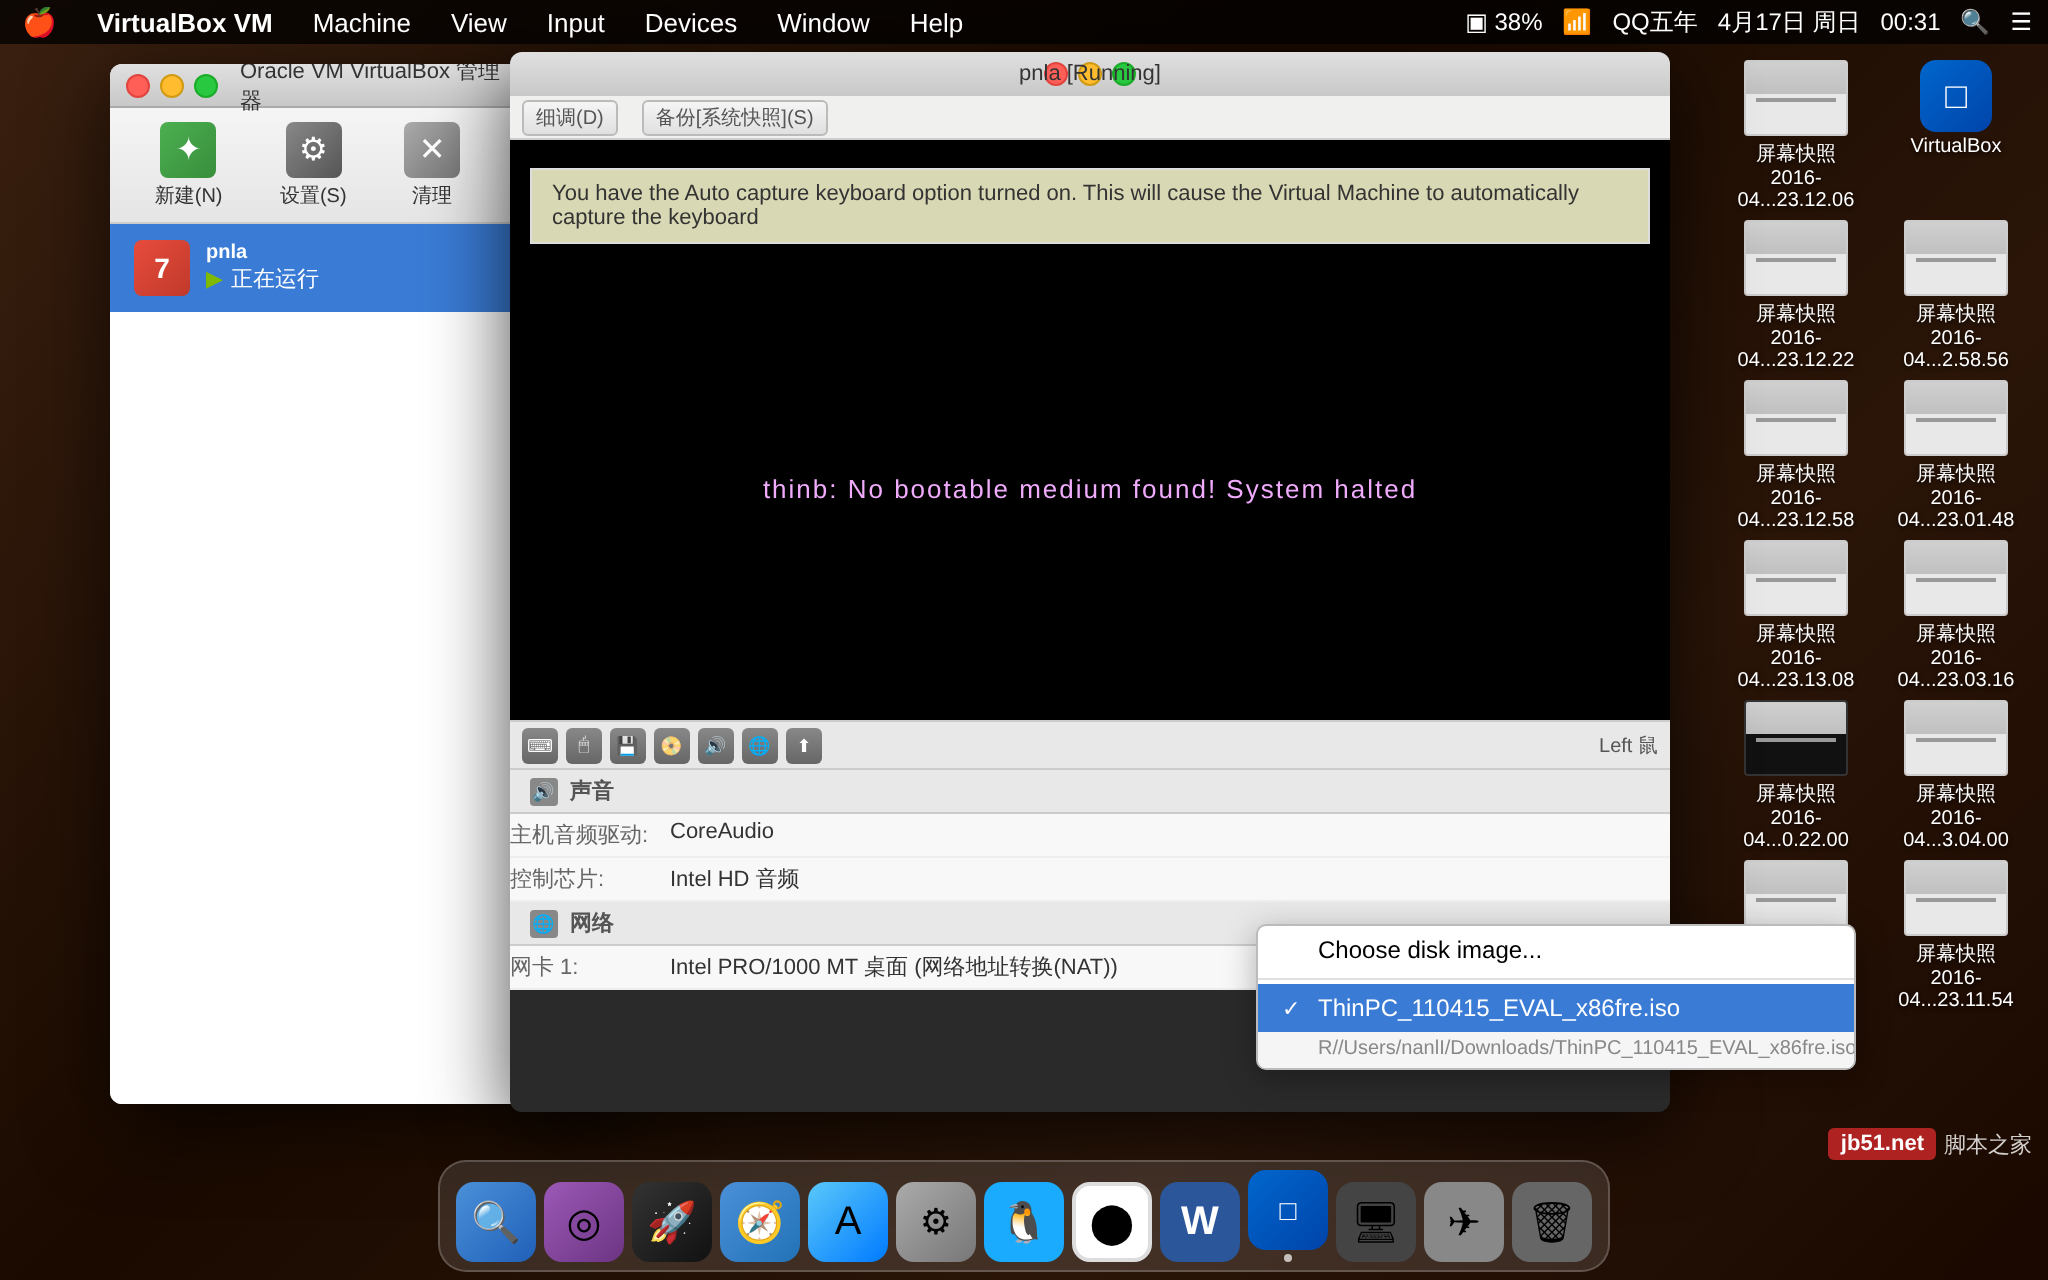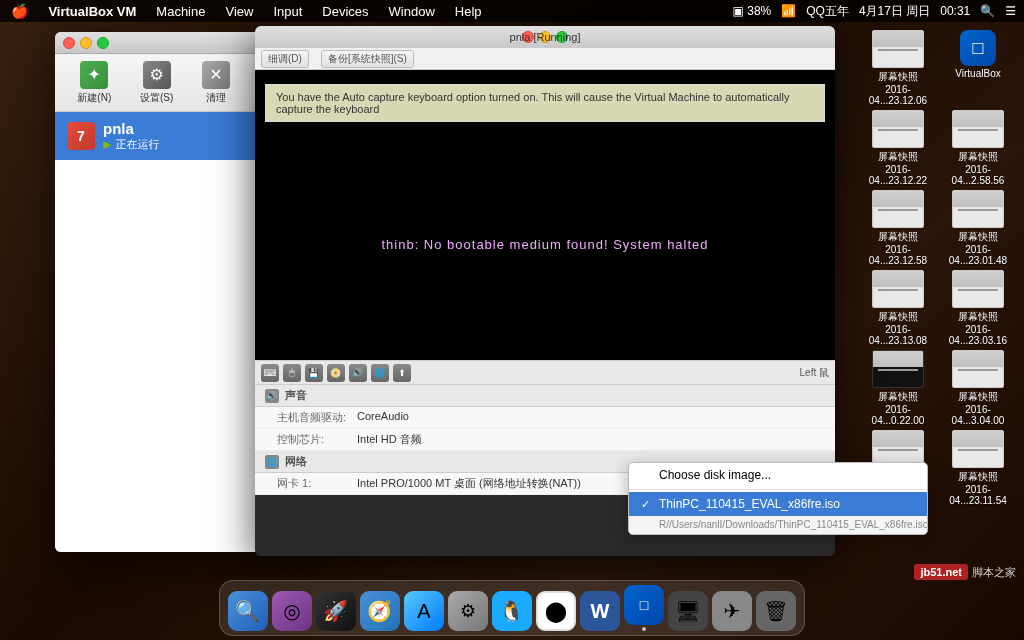--- a/index.html
+++ b/index.html
@@ -216,21 +216,21 @@
       background: linear-gradient(135deg, #e74c3c, #c0392b);
       border-radius: 4px;
       display: flex;
       align-items: center;
       justify-content: center;
       color: #fff;
       font-size: 14px;
       font-weight: bold;
     }
     .vm-list-info { color: #fff; }
-    .vm-list-name { font-size: 15px; font-weight: 600; }
+    .vm-list-name { font-size: 10px; font-weight: 600; }
     .vm-list-status { font-size: 11px; display: flex; align-items: center; gap: 4px; }
     .status-arrow { color: #7fba00; }
 
     
     .vm-window {
       position: absolute;
       top: 26px;
       left: 255px;
       width: 580px;
       height: 530px;
@@ -320,21 +320,21 @@
       background: linear-gradient(180deg, #888, #666);
       border-radius: 3px;
       display: flex;
       align-items: center;
       justify-content: center;
       color: #fff;
       font-size: 9px;
     }
     .detail-row {
       display: flex;
-      padding: 3px 22px;
+      padding: 3px 0;
       border-bottom: 1px solid #eee;
     }
     .detail-label { color: #666; width: 80px; flex-shrink: 0; }
     .detail-value { color: #333; }
     .section-header {
       background: #e8e8e8;
       padding: 3px 10px;
       font-weight: 600;
       color: #555;
       display: flex;
@@ -547,20 +547,21 @@
     </div>
   </div>
 
   <div class="vbox-manager">
     <div class="vbox-titlebar">
       <div class="traffic-lights">
         <div class="tl tl-red"></div>
         <div class="tl tl-yellow"></div>
         <div class="tl tl-green"></div>
       </div>
+      <span class="vbox-titlebar-text">Oracle VM VirtualBox 管理器</span>
     </div>
     <div class="vbox-toolbar">
       <div class="toolbar-btn">
         <div class="toolbar-icon" style="background:linear-gradient(135deg,#4CAF50,#388E3C); color:#fff;">✦</div>
         <span class="toolbar-btn-label">新建(N)</span>
       </div>
       <div class="toolbar-btn">
         <div class="toolbar-icon" style="background:linear-gradient(135deg,#888,#555); color:#fff;">⚙</div>
         <span class="toolbar-btn-label">设置(S)</span>
       </div>

